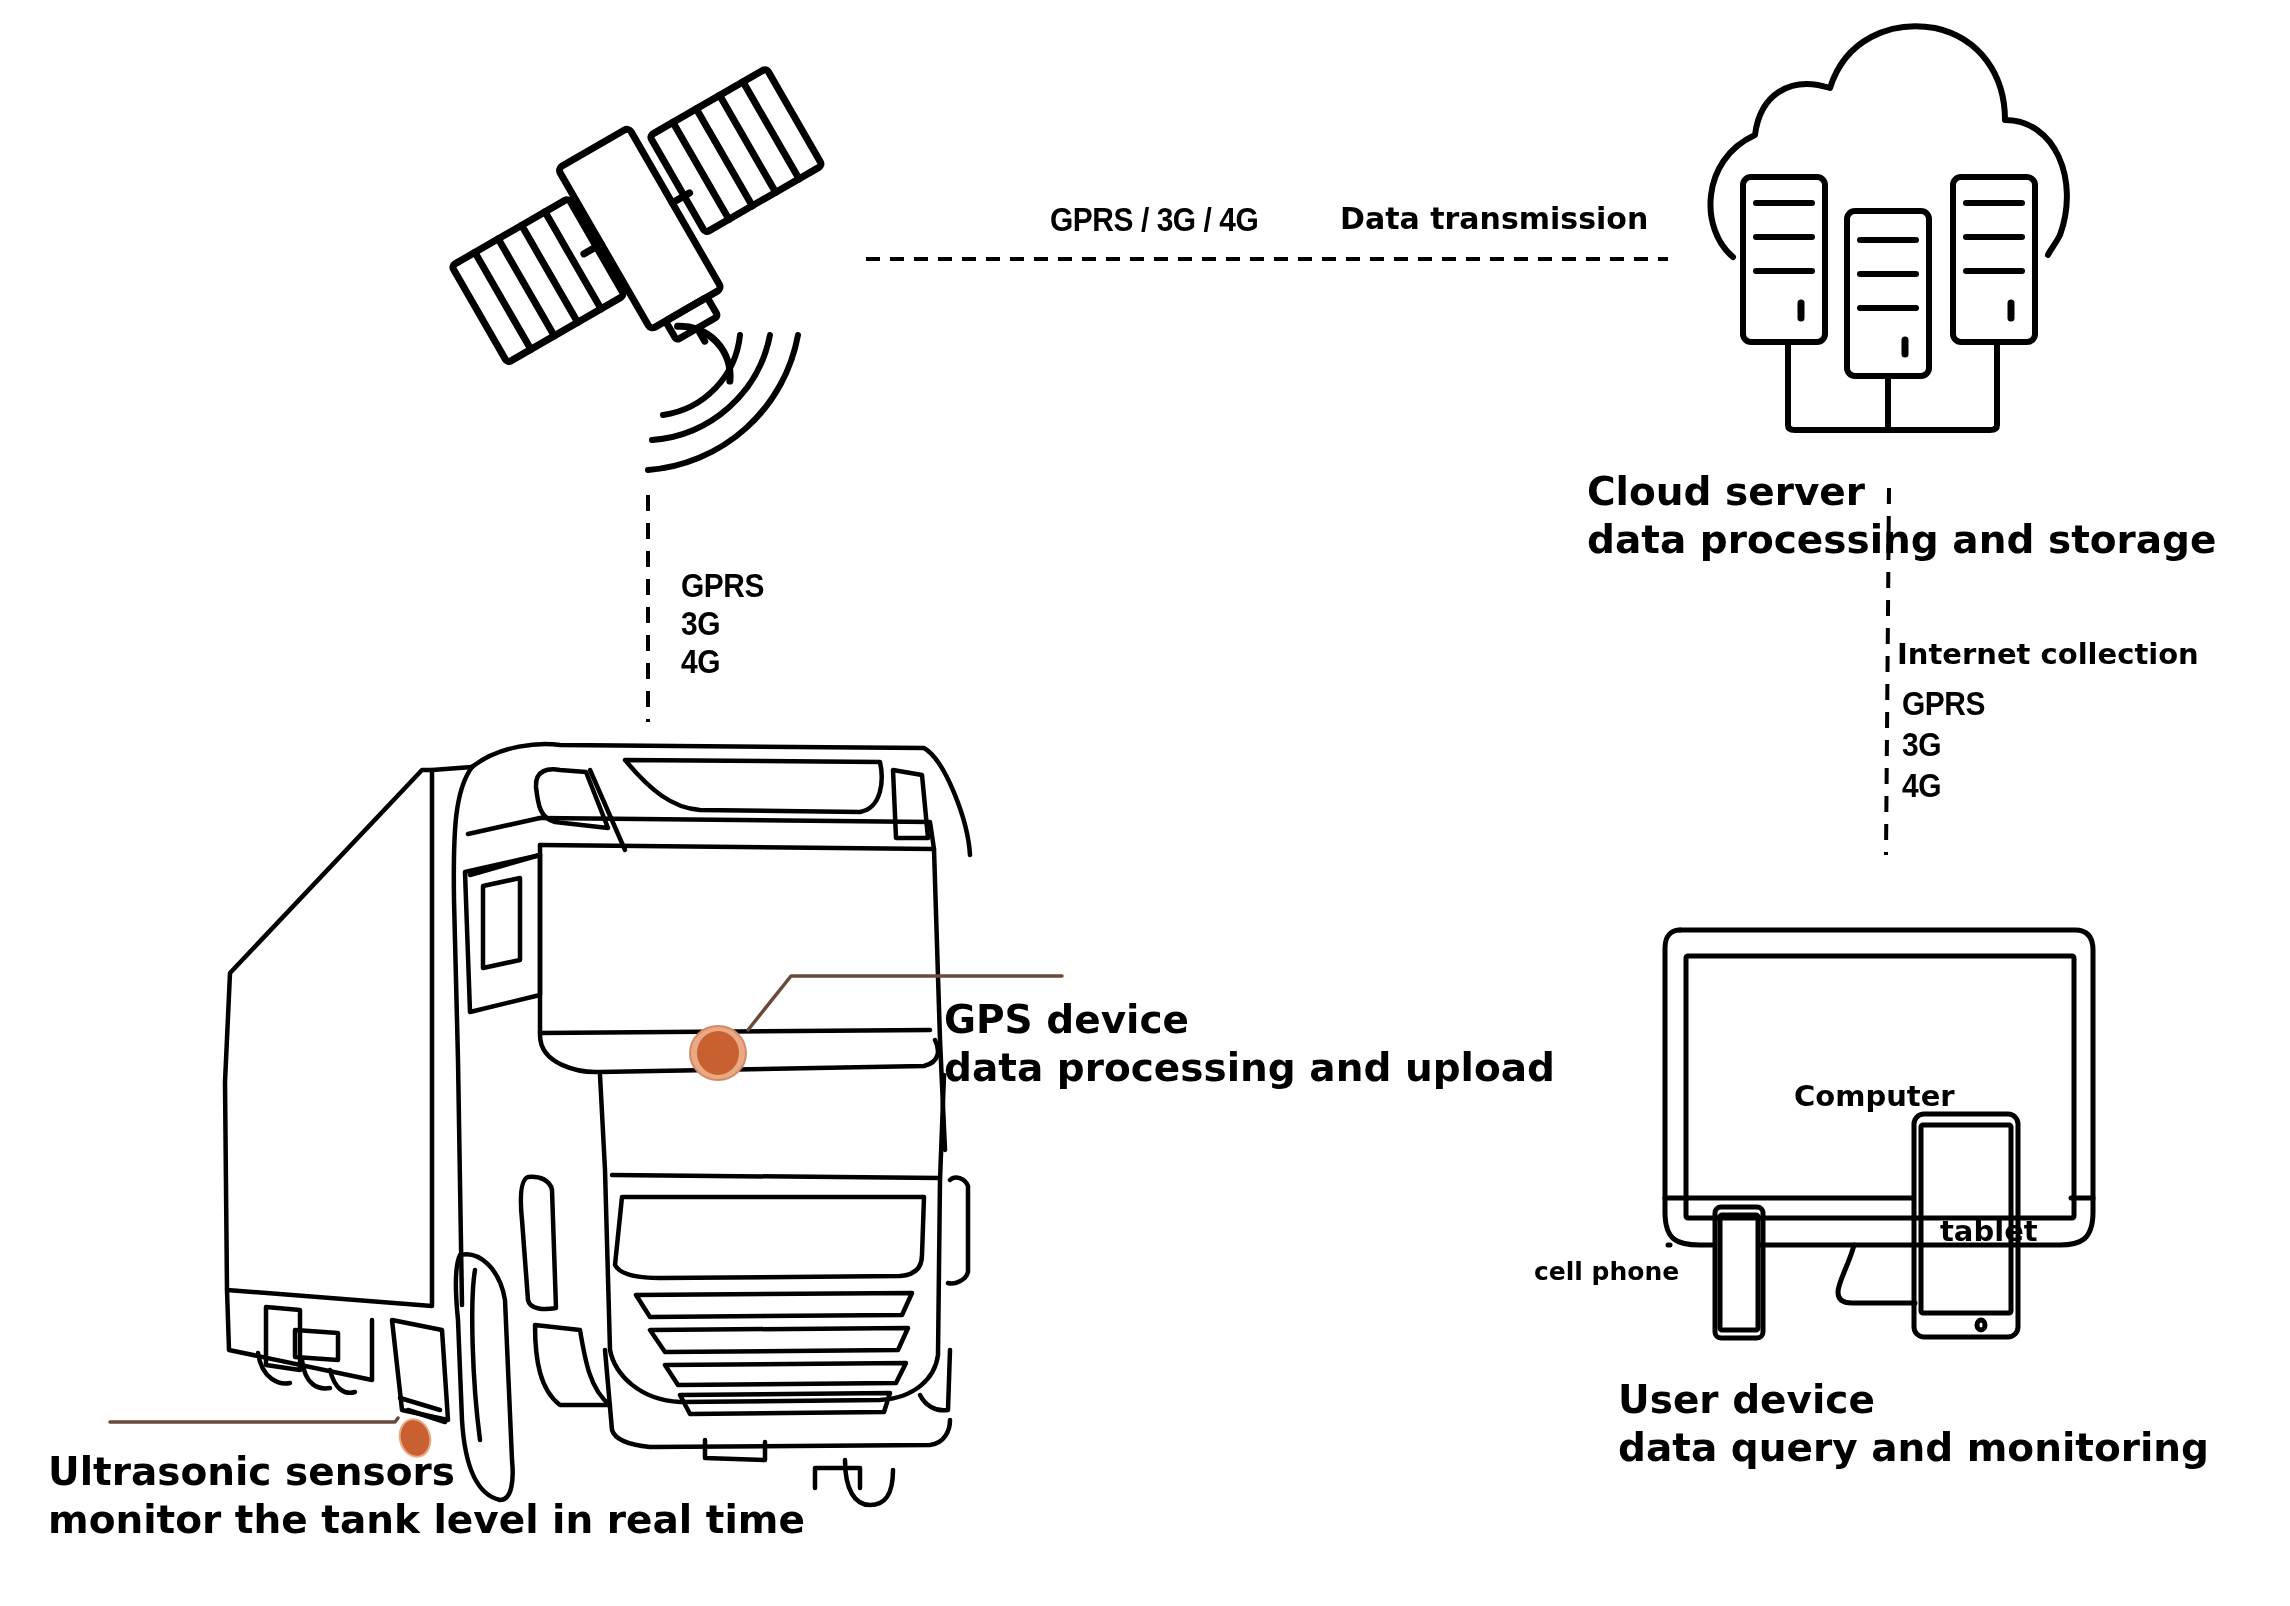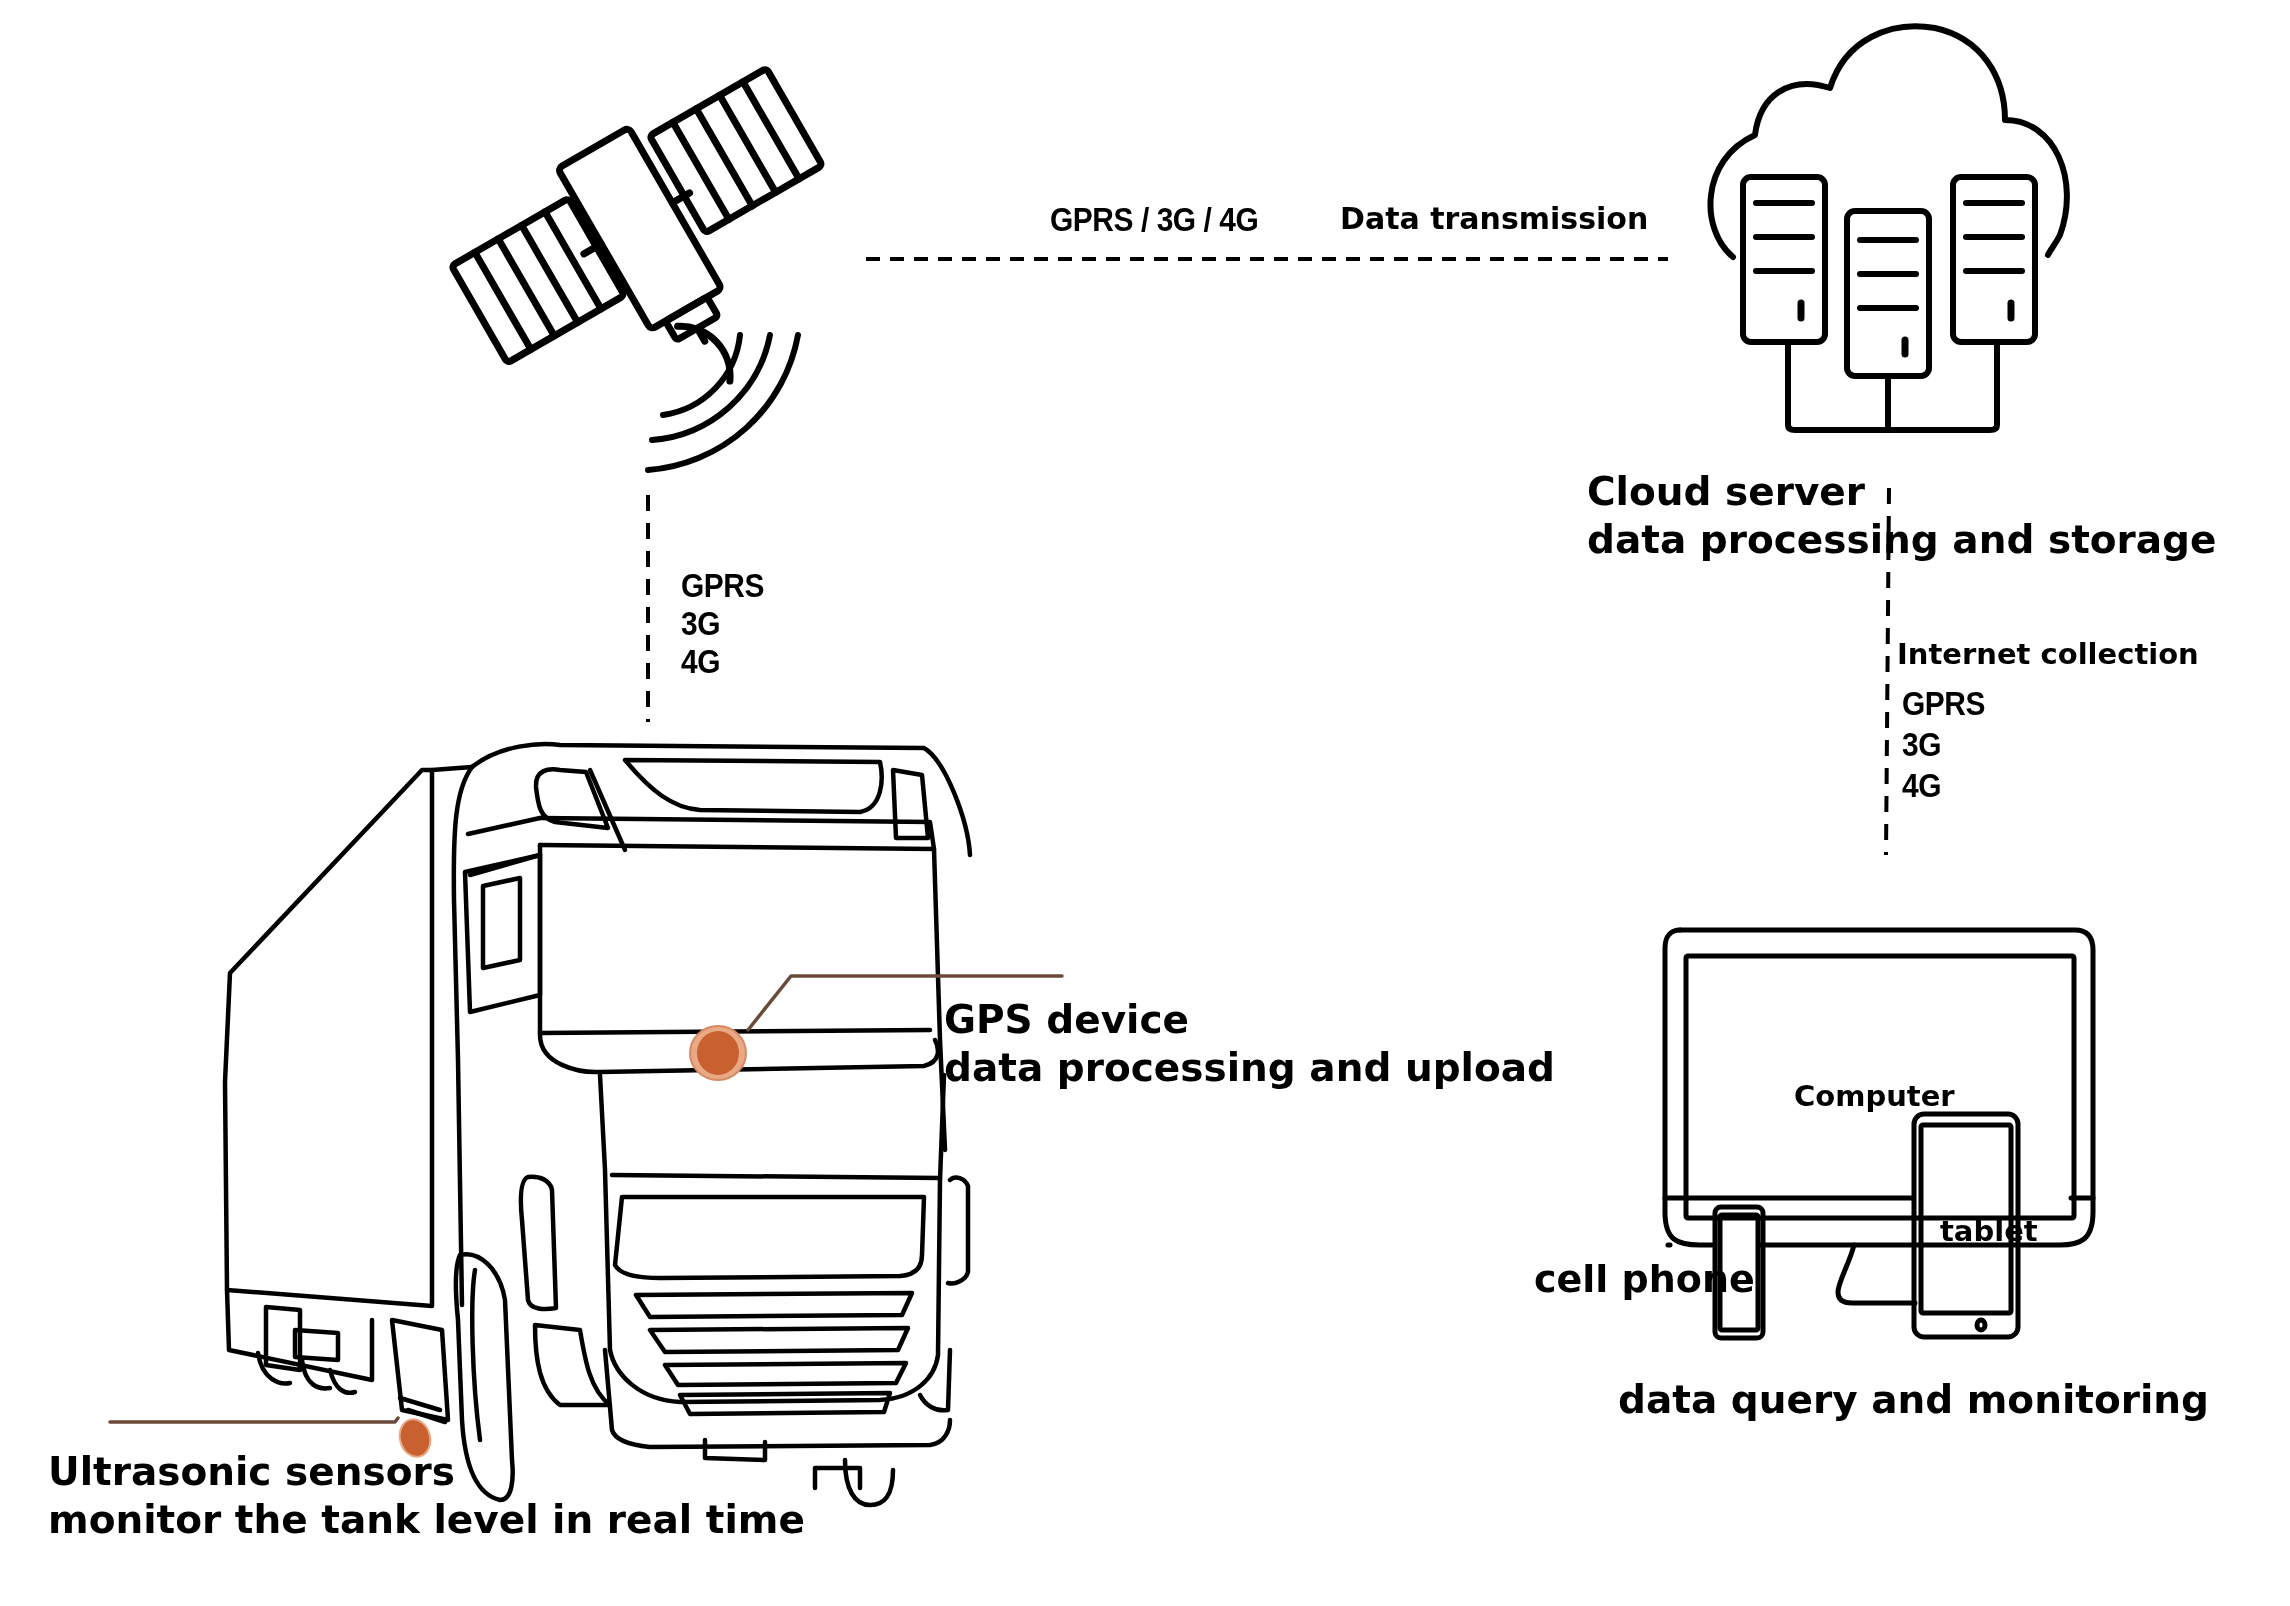--- a/index.html
+++ b/index.html
@@ -206,19 +206,20 @@
     <span>data processing and upload</span>
   </div>
 
   <div class="lbl stack big" style="left:48px; top:1448px; line-height:48px;">
     <span>Ultrasonic sensors</span>
     <span>monitor the tank level in real time</span>
   </div>
 
   <div class="lbl" style="left:1794px; top:1079px; font-size:29px;">Computer</div>
   <div class="lbl" style="left:1940px; top:1198px; font-size:29px;margin-top:16px;">tablet</div>
-  <div class="lbl" style="left:1534px; top:1257px; font-size:38px;">cell phone</div>
+  <div class="lbl" style="left:1534px; top:1257px; font-size:25px;">cell phone</div>
 
   <div class="lbl stack big" style="left:1618px; top:1376px; line-height:48px;">
+    <span>User device</span>
     <span>data query and monitoring</span>
   </div>
 
 </div>
 
 </body></html>

